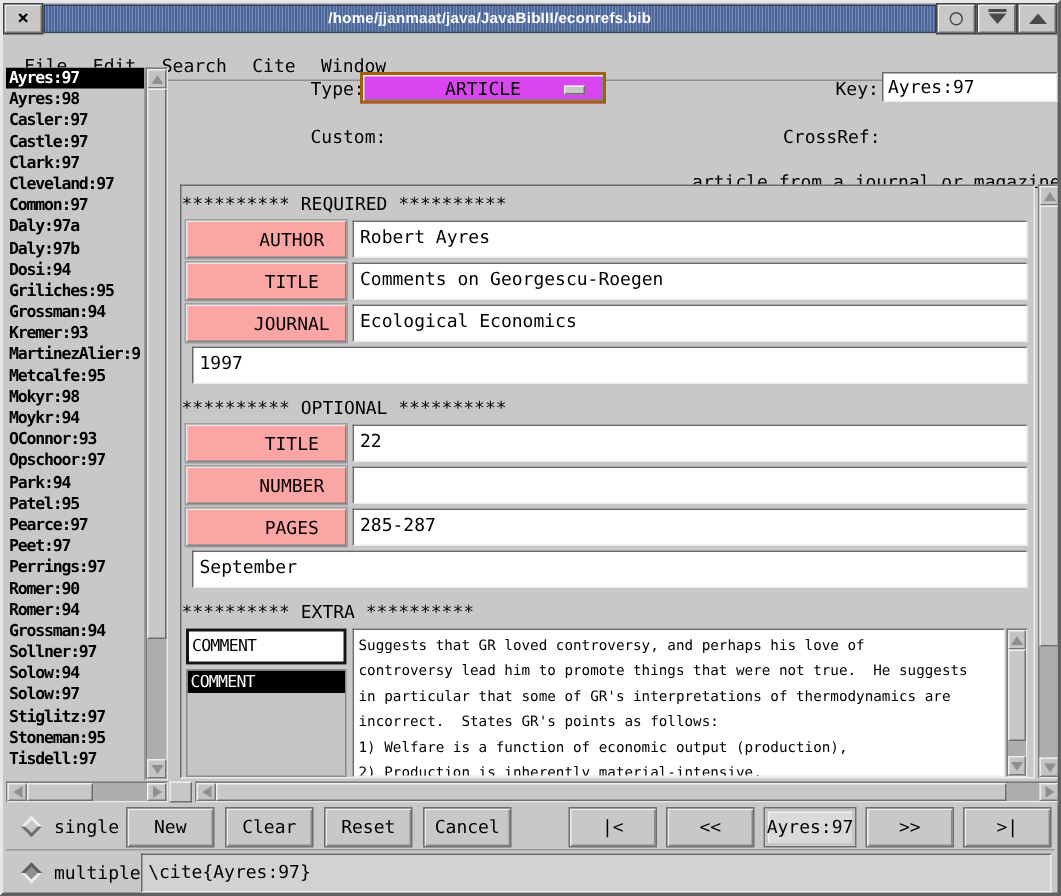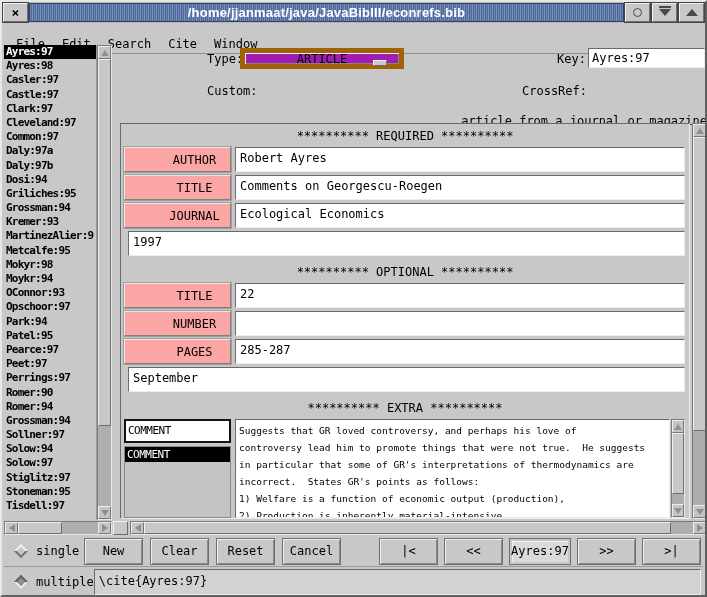--- a/index.html
+++ b/index.html
@@ -7,28 +7,28 @@
   .window{
     position:relative;width:707px;height:597px;
     background:#c8c8c8;
     border:2px solid;border-color:#e8e8e8 #606060 #606060 #e8e8e8;
     outline:1px solid #1a1a1a;
     font-family:"DejaVu Sans Mono",monospace;font-size:12px;color:#000;
     overflow:hidden;
   }
   
   .bevel-up{background:#c8c8c8;border:1px solid;border-color:#efefef #6e6e6e #6e6e6e #efefef;}
-  .raised{background:#a21caf;border:5px solid #a16207;box-shadow:inset 1px 1px 0 #f0f0f0,inset -1px -1px 0 #848484;text-align:center;}
+  .raised{background:#d946ef;border:2px solid #a16207;box-shadow:inset 1px 1px 0 #f0f0f0,inset -1px -1px 0 #848484;text-align:center;}
   .sunken{background:#fff;border:1px solid;border-color:#6a6a6a #ededed #ededed #6a6a6a;}
   
   .titlebar{position:absolute;left:0;top:0;right:0;height:21px;display:flex;align-items:stretch;background:#b8b8b8;}
   .tb-btn{width:25px;display:flex;align-items:center;justify-content:center;background:#c8c8c8;border:1px solid;border-color:#efefef #6e6e6e #6e6e6e #efefef;outline:1px solid #444;margin:1px;cursor:pointer;}
   .tb-title{flex:1;margin:1px 0;display:flex;align-items:center;justify-content:center;
     background:repeating-linear-gradient(90deg,#6d87b5 0 1px,#52699c 1px 2px,#7b92bd 2px 3px,#48639a 3px 4px);
-    border:1px solid #30415f;color:#fff;font-family:"Liberation Sans",sans-serif;font-weight:bold;font-size:13px;letter-spacing:.2px;}
+    border:1px solid #30415f;color:#fff;font-family:"Liberation Sans",sans-serif;font-weight:bold;font-size:10px;letter-spacing:.2px;}
   .x-glyph{font-weight:bold;font-size:13px;line-height:10px;}
   .circle-glyph{width:9px;height:9px;border:1.5px solid #4a4a4a;border-radius:50%;}
   .tri-down{width:0;height:0;border-left:6px solid transparent;border-right:6px solid transparent;border-top:7px solid #4a4a4a;position:relative;}
   .tri-down::before{content:"";position:absolute;left:-6px;top:-10px;width:12px;height:2px;background:#4a4a4a;}
   .tri-up{width:0;height:0;border-left:6px solid transparent;border-right:6px solid transparent;border-bottom:7px solid #4a4a4a;}
   
   .menubar{position:absolute;left:2px;top:32px;right:2px;height:20px;display:flex;align-items:center;padding-left:6px;border-bottom:1px solid #8e8e8e;}
   .menu-item{padding:2px 11px 2px 6px;cursor:pointer;}
   
   .citation-list{position:absolute;left:2px;top:43px;width:93px;height:475px;overflow:hidden;background:#c8c8c8;border-right:1px solid #9b9b9b;}
@@ -47,21 +47,21 @@
   .corner-box{position:absolute;left:111px;top:519px;width:15px;height:14px;background:#c8c8c8;border:1px solid;border-color:#efefef #6e6e6e #6e6e6e #efefef;}
   
   .entry-header{position:absolute;left:118px;top:43px;width:587px;height:78px;}
   .lbl{position:absolute;white-space:nowrap;}
   .type-dd{position:absolute;left:120px;top:3px;width:164px;height:21px;display:flex;align-items:center;justify-content:center;cursor:pointer;}
   .dd-tick{position:absolute;right:12px;top:7px;width:14px;height:6px;}
   .key-field{position:absolute;left:468px;top:3px;width:117px;height:20px;padding:2px 3px;white-space:nowrap;cursor:text;}
   .desc{position:absolute;left:0;top:69px;width:100%;text-align:right;}
   
   .panel{position:absolute;left:118px;top:121px;width:570px;height:396px;border:1px solid;border-color:#6a6a6a #ededed #ededed #6a6a6a;background:#c8c8c8;display:flex;flex-direction:column;overflow:hidden;}
-  .section-header{text-align:center;margin-top:5px;height:15px;flex:0 0 auto;}
+  .section-header{margin-top:5px;height:15px;flex:0 0 auto;}
   .field-row{display:flex;margin:3px 4px 0 3px;height:25px;flex:0 0 auto;}
   .field-label{flex:0 0 107px;display:flex;align-items:center;justify-content:center;cursor:pointer;background:#fca5a5;border:1px solid;border-color:#e9e9e9 #808080 #808080 #e9e9e9;outline:1px solid #9e9e9e;padding-left:34px;}
   .field-input{flex:1;margin-left:4px;background:#fff;border:1px solid;border-color:#6a6a6a #ededed #ededed #6a6a6a;padding:3px 4px;white-space:nowrap;overflow:hidden;cursor:text;}
   .extra-wrap{display:flex;margin:3px 4px 0 3px;flex:1;min-height:0;}
   .extra-left{flex:0 0 107px;display:flex;flex-direction:column;}
   .extra-name-input{height:24px;background:#fff;border:2px solid #141414;padding:3px 2px;font-size:11px;letter-spacing:-0.5px;cursor:text;}
   .extra-list{flex:1;margin-top:3px;border:1px solid #8a8a8a;background:#c4c4c4;overflow:hidden;}
   .extra-list-item{height:15px;line-height:15px;padding-left:2px;font-size:11px;letter-spacing:-0.5px;background:#000;color:#fff;cursor:pointer;}
   .extra-text{flex:1;margin-left:4px;background:#fff;border:1px solid;border-color:#6a6a6a #ededed #ededed #6a6a6a;padding:2px 3px;font-size:9.5px;line-height:17px;white-space:pre;overflow:hidden;cursor:text;}
   .extra-vscroll{position:relative;flex:0 0 14px;margin-left:1px;display:flex;flex-direction:column;background:#aeaeae;border:1px solid;border-color:#7a7a7a #e8e8e8 #e8e8e8 #7a7a7a;}

